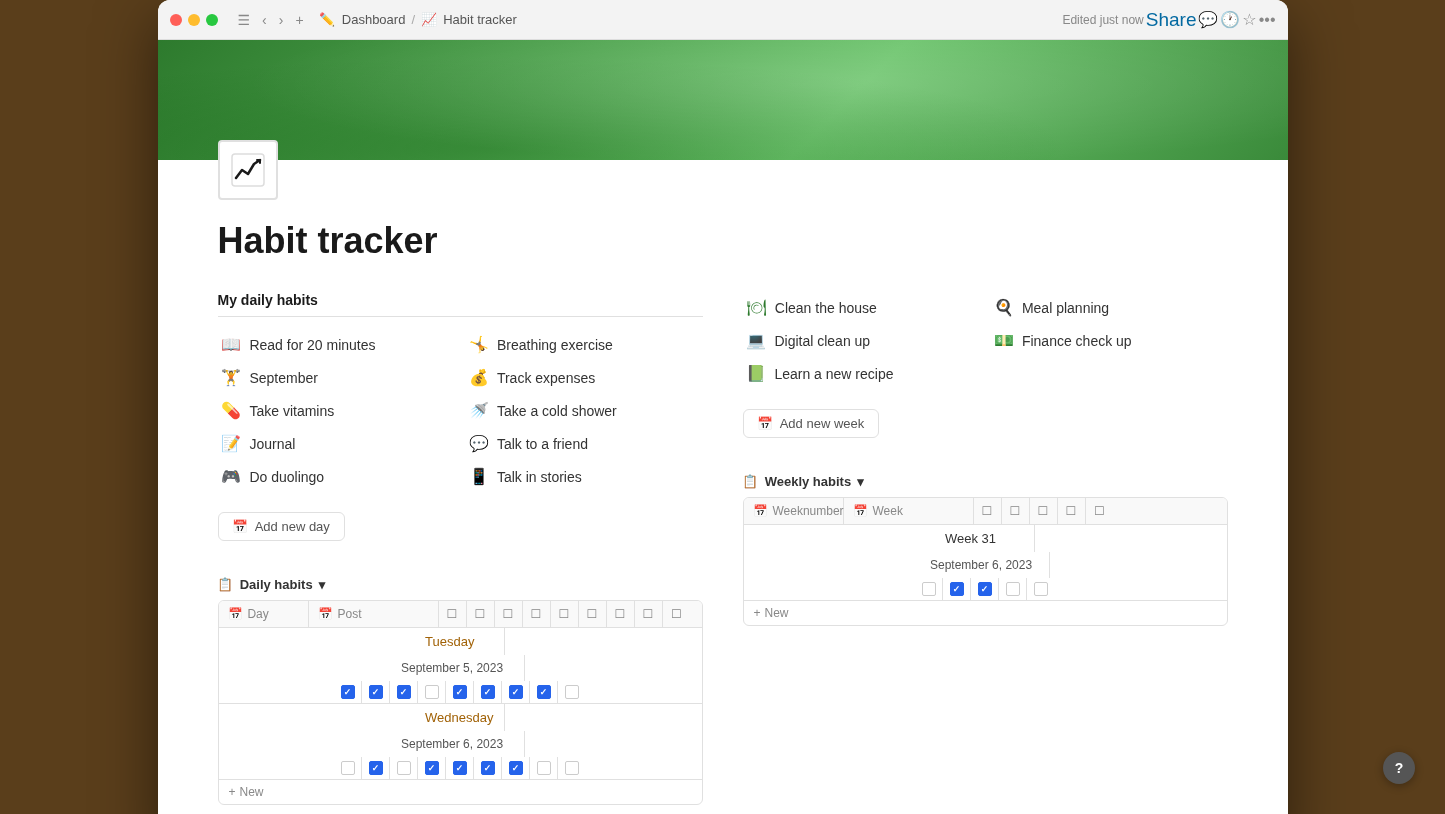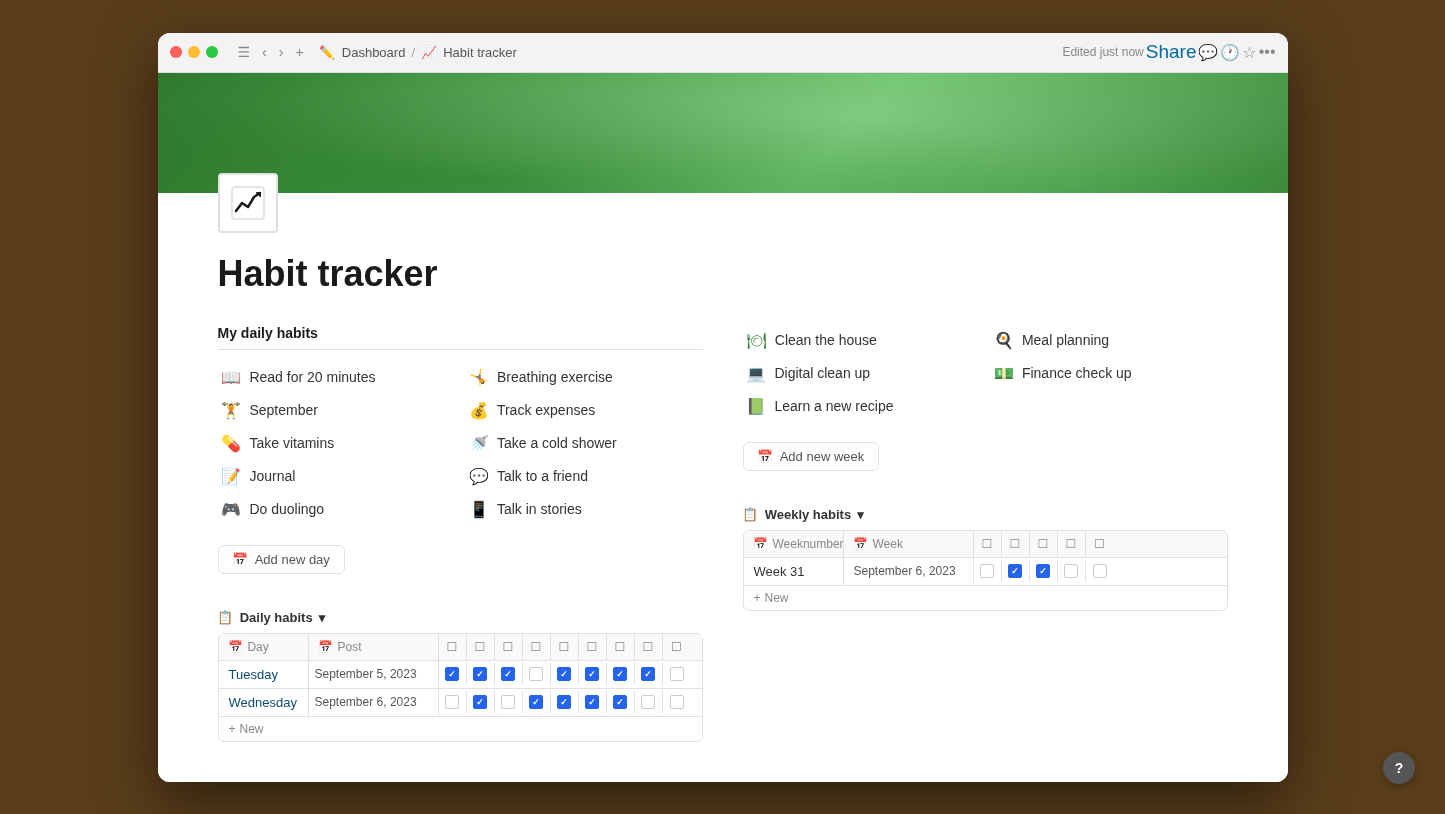--- a/index.html
+++ b/index.html
@@ -168,23 +168,24 @@
     }
     .db-col-day { width: 90px; padding: 6px 10px; color: #888; font-weight: 500; border-right: 1px solid #e0e0e0; display: flex; align-items: center; gap: 4px; }
     .db-col-date { width: 130px; padding: 6px 10px; color: #888; font-weight: 500; border-right: 1px solid #e0e0e0; display: flex; align-items: center; gap: 4px; }
     .db-col-checks { display: flex; flex: 1; }
     .db-col-check { width: 28px; padding: 6px 4px; color: #888; display: flex; align-items: center; justify-content: center; border-right: 1px solid #e0e0e0; }
     .db-col-check:last-child { border-right: none; }
     .db-row {
       display: flex;
       border-bottom: 1px solid #e0e0e0;
       align-items: center;
+      flex-direction: column;
     }
     .db-row:last-child { border-bottom: none; }
-    .db-cell-day { width: 90px; padding: 6px 10px; color: #0c4a6e; border-right: 1px solid #e0e0e0; font-size: 13px; }
+    .db-cell-day { width: 90px; padding: 6px 10px; color: #a16207; border-right: 1px solid #e0e0e0; font-size: 13px; }
     .db-cell-date { width: 130px; padding: 6px 6px; color: #555; border-right: 1px solid #e0e0e0; font-size: 12px; }
     .db-cell-checks { display: flex; flex: 1; }
     .db-cell-check { width: 28px; padding: 4px; display: flex; align-items: center; justify-content: center; border-right: 1px solid #e0e0e0; }
     .db-cell-check:last-child { border-right: none; }
     .checkbox {
       width: 14px; height: 14px;
       border: 1.5px solid #ccc;
       border-radius: 2px;
       cursor: pointer;
       display: flex; align-items: center; justify-content: center;

